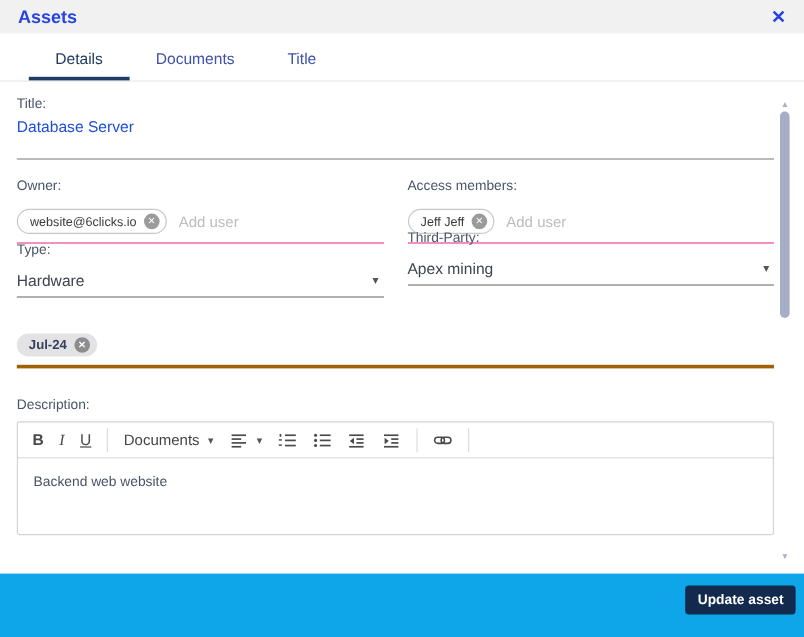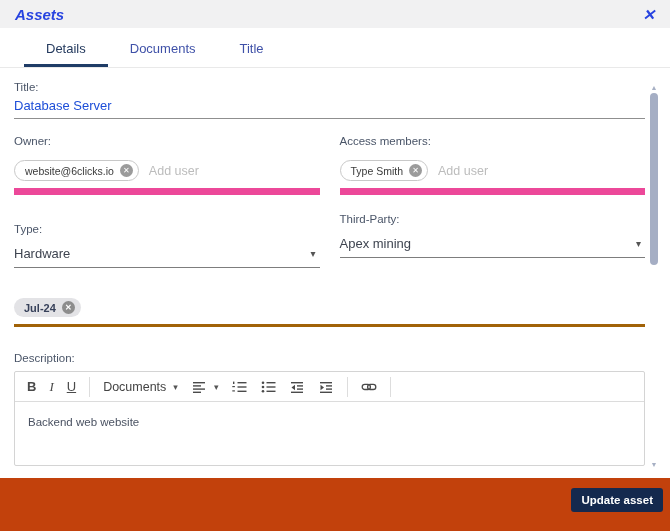--- a/index.html
+++ b/index.html
@@ -4,47 +4,47 @@
 <style>
   * { box-sizing: border-box; }
   html,body { margin:0; padding:0; }
   body {
     width:670px; height:531px; position:relative; overflow:hidden;
     background:#ffffff; font-family:"Liberation Sans", sans-serif;
   }
   
   .modal-header {
     height:22px; background:#f1f1f2; display:flex; align-items:center;
-    justify-content:space-between; padding:14px 15px;font-style:italic;
+    justify-content:space-between; padding:14px 15px;
   }
   .modal-title { color:#2743e0; font-size:15px; font-weight:bold; }
   .close-icon { color:#2743e0; font-size:15px; font-weight:bold; cursor:pointer; line-height:1; }
   
   .tabs { display:flex; padding-left:24px; border-bottom:1px solid #e9e9e9; background:#fff; }
   .tab { font-size:13px; color:#3f51a8; padding:13px 22px 11px; cursor:pointer; }
   .tab.active { color:#243a5e; border-bottom:3px solid #1f3c66; padding-bottom:0; }
   
   .form-scroll { position:relative; height:406px; padding:0 25px 0 14px; overflow:hidden; }
   .field-label { font-size:11.5px; color:#4a5568; }
-  .title-field { margin-top:13px; border-bottom:1px solid #8f8f8f; padding-bottom:5px; }
+  .title-field { margin-top:13px; border-bottom:1px solid #8f8f8f; padding-bottom:19px; }
   .title-value { font-size:13px; color:#1d4ed8; margin-top:5px; }
   .two-col { display:grid; grid-template-columns:1fr 1fr; column-gap:20px; }
   .member-group { margin-top:16px; }
-  .chips-row { margin-top:13px; display:flex; align-items:center; border-bottom:7px solid #ec4899; padding-bottom:7px; }
+  .chips-row { margin-top:13px; display:flex; align-items:center; border-bottom:1px solid #ec4899; padding-bottom:7px; }
   .chip {
     display:inline-flex; align-items:center; gap:6px; border:1px solid #c8c8c8;
     border-radius:12px; padding:3px 5px 3px 10px; font-size:10.5px; color:#3a3a3a; background:#fff;
     white-space:nowrap;
   }
   .chip-remove {
     width:13px; height:13px; border-radius:50%; background:#9b9b9b; color:#fff;
     font-size:8px; display:inline-flex; align-items:center; justify-content:center; cursor:pointer;
   }
   .add-user { color:#bcbcbc; font-size:12.5px; margin-left:10px; }
-  .select-group { margin-top:28px; }
+  .select-group { }
   .select-row {
     display:flex; justify-content:space-between; align-items:center;
     border-bottom:1px solid #7d7d7d; padding:9px 4px 6px 0; margin-top:2px;
   }
   .select-value { font-size:13px; color:#3e4450; }
   .select-caret { font-size:10px; color:#555; }
   .raise { position:relative; top:-10px; }
   .tags-group { margin-top:30px; }
   .tags-row { margin-top:7px; display:flex; align-items:center; border-bottom:3px solid #a16207; padding-bottom:7px; }
   .tag-chip {
@@ -68,21 +68,21 @@
   .dd-caret { font-size:9px; color:#555; }
   .icon16 { width:16px; height:16px; display:block; }
   .editor-content { padding:14px 13px; font-size:11.5px; color:#4a5262; }
   
   .scrollbar { position:absolute; top:0; right:12px; width:8px; height:406px; }
   .sb-arrow { position:absolute; left:0; width:8px; text-align:center; color:#a7b0c4; font-size:7px; line-height:7px; cursor:pointer; }
   .sb-up { top:16px; }
   .sb-down { top:393px; }
   .sb-thumb { position:absolute; top:25px; left:0; width:8px; height:172px; background:#a5aec4; border-radius:4px; cursor:pointer; }
   
-  .footer { position:absolute; left:0; right:0; bottom:0; height:53px; background:#c2410c; }
+  .footer { position:absolute; left:0; right:0; bottom:0; height:53px; background:#0ea5e9; }
   .update-btn {
     position:absolute; right:7px; bottom:19px; background:#14294e; color:#fff;
     font-size:11.5px; font-weight:bold; border:none; border-radius:3px;
     padding:6px 10px; cursor:pointer; font-family:"Liberation Sans", sans-serif;
   }
 </style>
 </head>
 <body>
 
 <div class="modal-header">
@@ -111,21 +111,21 @@
           <span>website@6clicks.io</span>
           <span class="chip-remove">✕</span>
         </span>
         <span class="add-user">Add user</span>
       </div>
     </div>
     <div class="member-group">
       <div class="field-label">Access members:</div>
       <div class="chips-row">
         <span class="chip">
-          <span>Type Smith</span>
+          <span>Jeff Jeff</span>
           <span class="chip-remove">✕</span>
         </span>
         <span class="add-user">Add user</span>
       </div>
     </div>
   </div>
 
   <div class="two-col">
     <div class="select-group">
       <div class="field-label">Type:</div>

